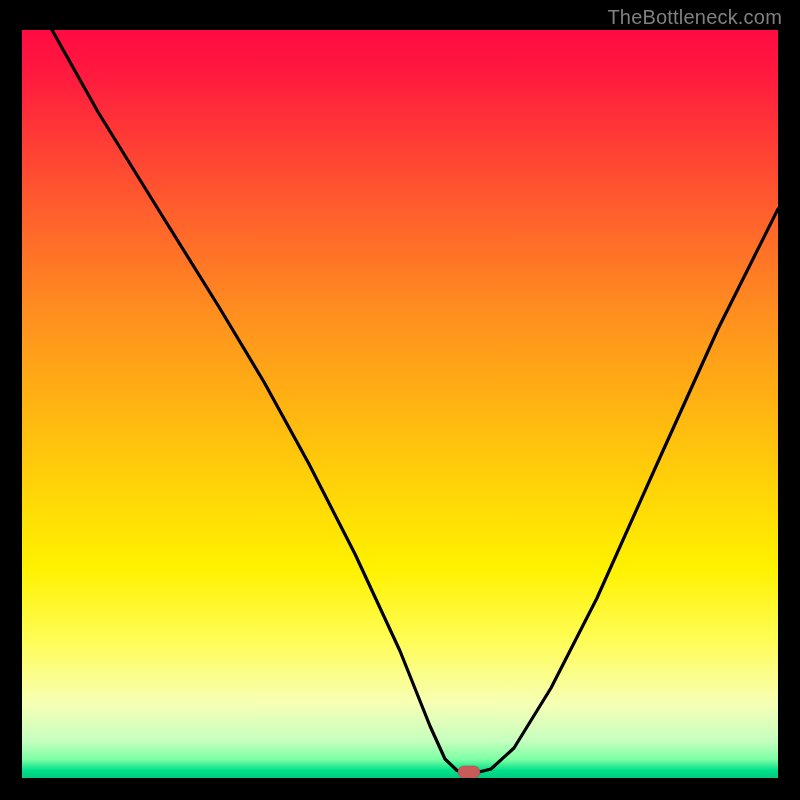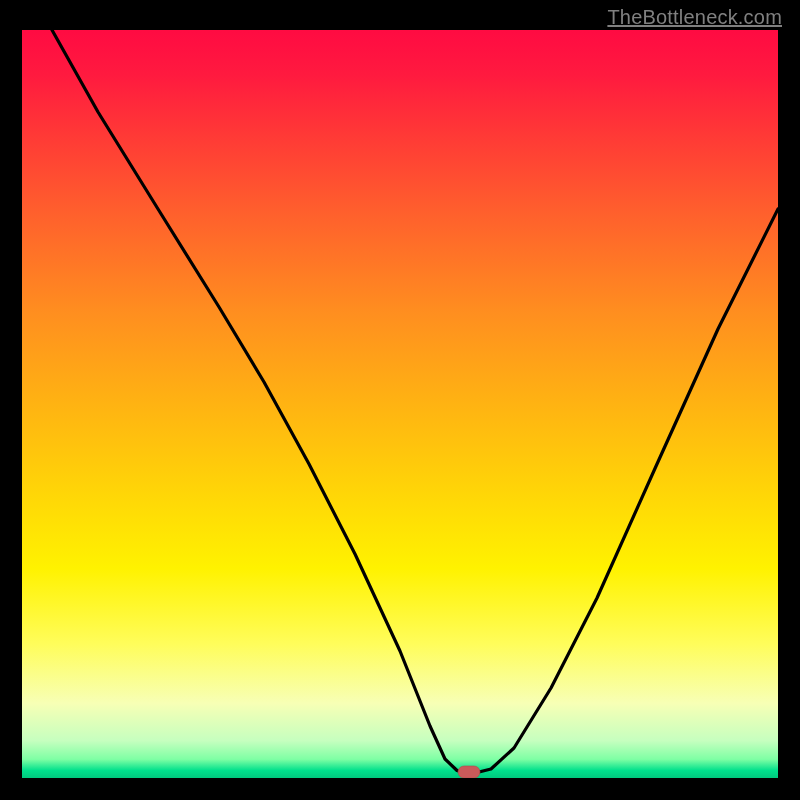--- a/index.html
+++ b/index.html
@@ -58,21 +58,20 @@
     height: 100%;
   }
   .watermark {
     position: absolute;
     top: 6px;
     right: 18px;
     color: #808080;
     font-size: 20px;
     font-weight: 400;
     letter-spacing: 0.2px;
-    text-decoration: underline;
   }
 </style>
 </head>
 <body>
 
 <div class="frame">
 
   <div class="plot-area">
     <div class="gradient-bg"></div>
 

